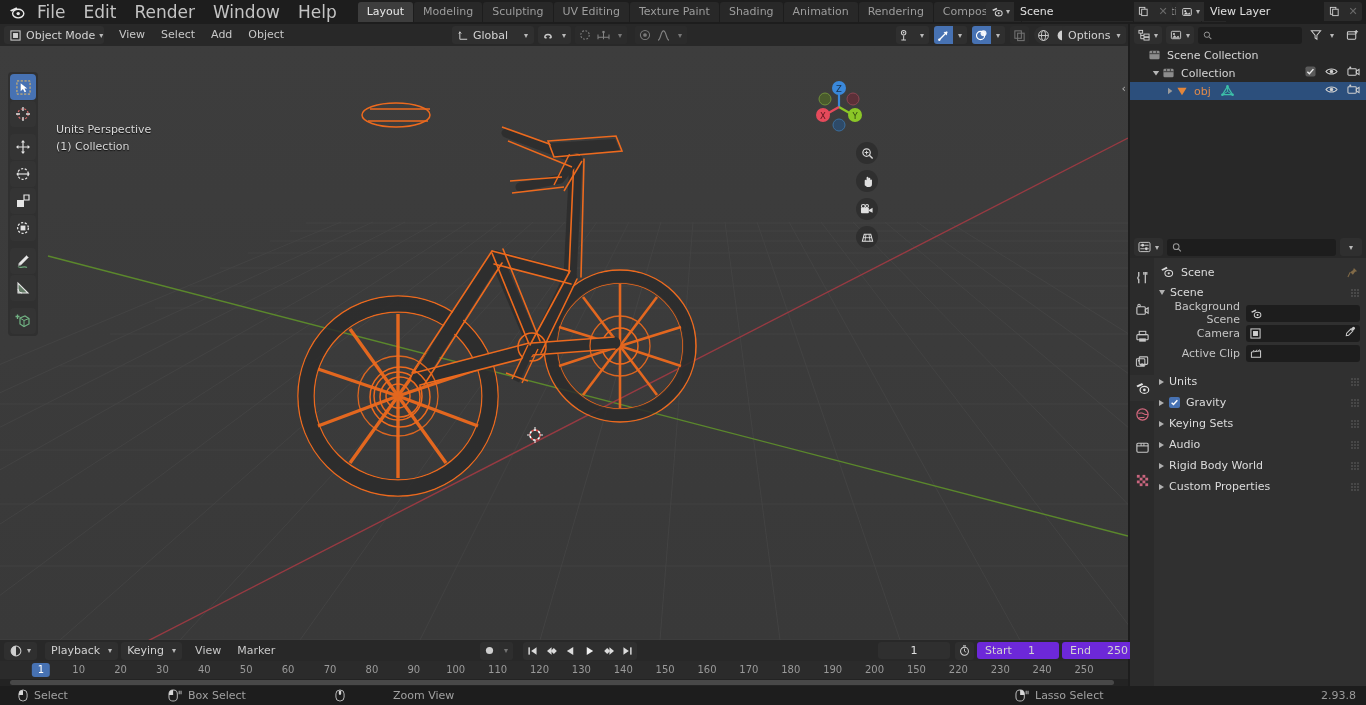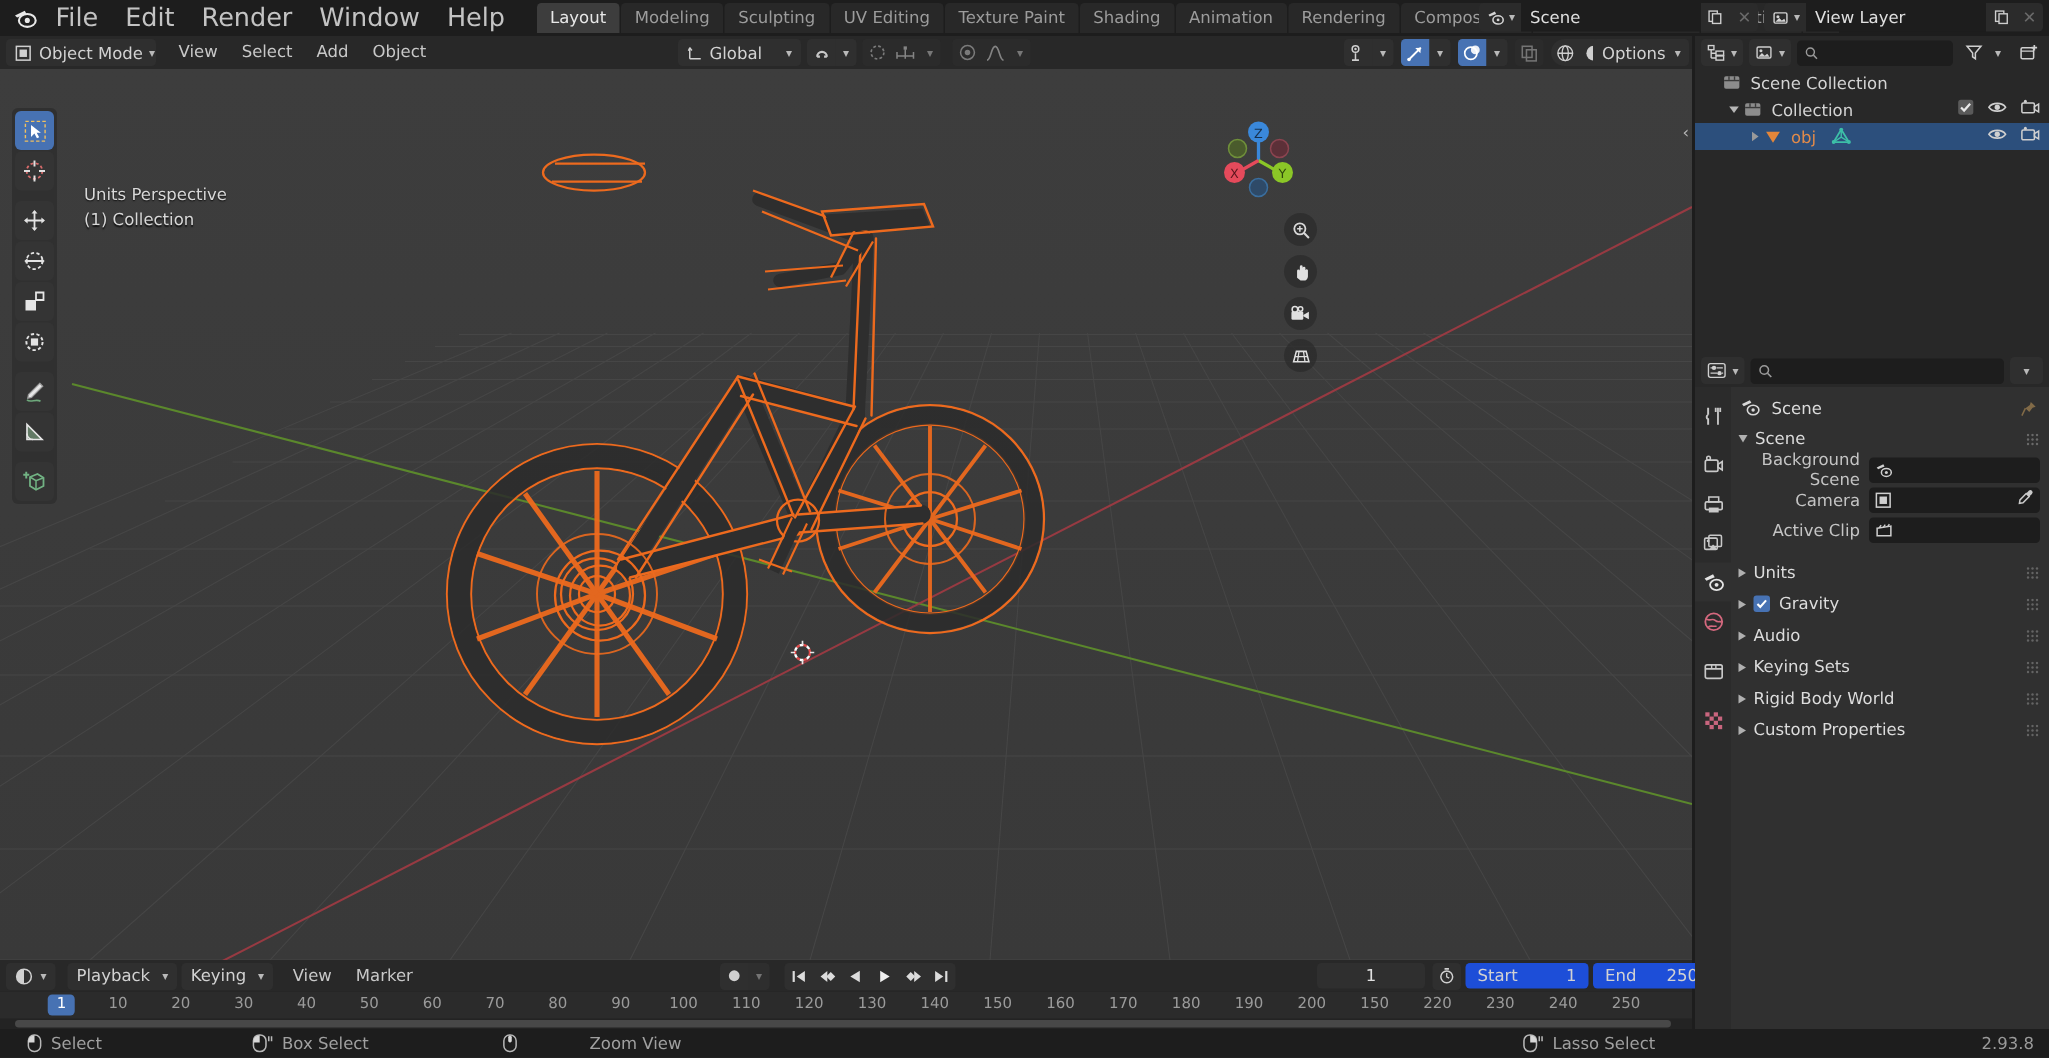--- a/index.html
+++ b/index.html
@@ -125,22 +125,22 @@
   .tl-scroll {
     position:absolute; left:0; top:679px; width:1128px; height:7px; background:#232323;
   }
   .tl-scroll-bar { position:absolute; left:10px; top:1px; height:5px; width:1104px; background:#484848; border-radius:3px;}
 
   .num-field {
     height: 17px; background: #2f2f2f; border-radius: 3px; display: flex;
     align-items: center; justify-content: center; font-size: 11px; color: #e0e0e0;
   }
   .lbl-field {
-    height: 17px; background: #1d4ed8; border-radius: 3px; display: flex;
-    align-items: center; font-size: 11px; color: #d2d2d2; gap: 16px; padding: 0 8px; justify-content: space-between;
+    height: 17px; background: #6d28d9; border-radius: 3px; display: flex;
+    align-items: center; font-size: 11px; color: #d2d2d2; gap: 16px; padding: 0 8px;
   }
 
   
   .outliner {
     position: absolute; left: 1130px; top: 24px; width: 236px; height: 212px;
     background: #282828;
   }
   .ol-header { height: 22px; display:flex; align-items:center; gap:4px; padding: 0 4px; background:#282828;}
   .ol-search {
     flex: 1; height: 17px; background: #1d1d1d; border-radius: 3px;
@@ -1160,38 +1160,38 @@
                   <circle cx="4" cy="4" r=".8"></circle>
                   <circle cx="7" cy="4" r=".8"></circle>
                   <circle cx="1" cy="7" r=".8"></circle>
                   <circle cx="4" cy="7" r=".8"></circle>
                   <circle cx="7" cy="7" r=".8"></circle>
                 </g>
               </svg></span>
           </div>
           <div class="panel-head" style="height:21px;margin-bottom:0">
             <span class="tri"></span>
-            <span style="font-size:11px;margin-left:0">Audio</span>
+            <span style="font-size:11px;margin-left:0">Keying Sets</span>
             <span class="grip"><svg width="9" height="9" viewBox="0 0 9 9">
                 <g fill="#8f8f8f">
                   <circle cx="1" cy="1" r=".8"></circle>
                   <circle cx="4" cy="1" r=".8"></circle>
                   <circle cx="7" cy="1" r=".8"></circle>
                   <circle cx="1" cy="4" r=".8"></circle>
                   <circle cx="4" cy="4" r=".8"></circle>
                   <circle cx="7" cy="4" r=".8"></circle>
                   <circle cx="1" cy="7" r=".8"></circle>
                   <circle cx="4" cy="7" r=".8"></circle>
                   <circle cx="7" cy="7" r=".8"></circle>
                 </g>
               </svg></span>
           </div>
           <div class="panel-head" style="height:21px;margin-bottom:0">
             <span class="tri"></span>
-            <span style="font-size:11px;margin-left:0">Keying Sets</span>
+            <span style="font-size:11px;margin-left:0">Audio</span>
             <span class="grip"><svg width="9" height="9" viewBox="0 0 9 9">
                 <g fill="#8f8f8f">
                   <circle cx="1" cy="1" r=".8"></circle>
                   <circle cx="4" cy="1" r=".8"></circle>
                   <circle cx="7" cy="1" r=".8"></circle>
                   <circle cx="1" cy="4" r=".8"></circle>
                   <circle cx="4" cy="4" r=".8"></circle>
                   <circle cx="7" cy="4" r=".8"></circle>
                   <circle cx="1" cy="7" r=".8"></circle>
                   <circle cx="4" cy="7" r=".8"></circle>

